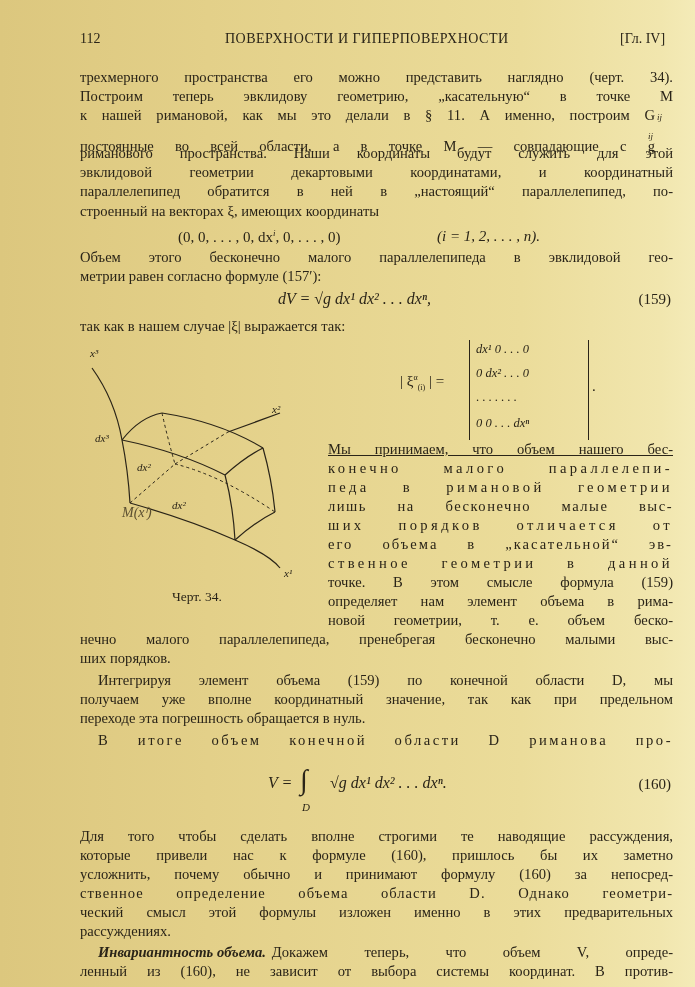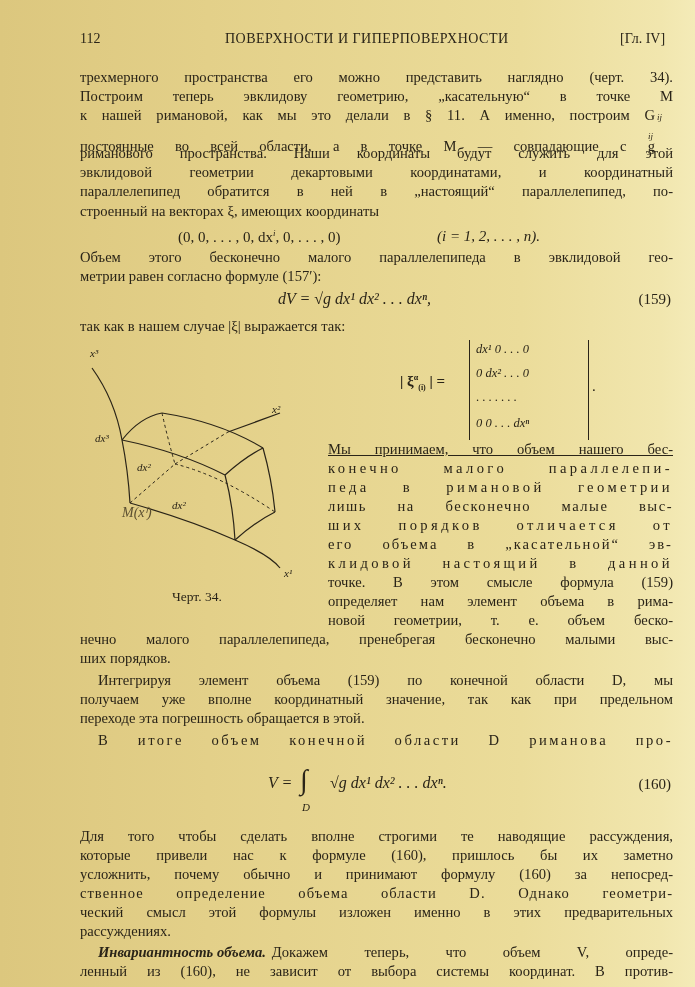--- a/index.html
+++ b/index.html
@@ -51,21 +51,21 @@
   <div class="eq it2" style="left:437px;top:228px;">(i = 1, 2, . . . , n).</div>
 
   <div class="line just" style="top:248px;">Объем этого бесконечно малого параллелепипеда в эвклидовой гео-</div>
   <div class="line" style="top:267px;width:auto;">метрии равен согласно формуле (157′):</div>
 
   <div class="eq it2" style="left:278px;top:290px;font-size:16px;">dV = √g dx¹ dx² . . . dxⁿ,</div>
   <div class="eqnum" style="top:291px;">(159)</div>
 
   <div class="line" style="top:317px;width:auto;">так как в нашем случае |ξ| выражается так:</div>
 
-  <div class="eq" style="left:400px;top:373px;font-size:15px;font-weight:bold;">
+  <div class="eq" style="left:400px;top:373px;font-size:15px;">
     <span>| ξ</span><sup style="font-size:8px;">α</sup><sub style="font-size:8px;">(i)</sub><span> | =</span>
   </div>
   <div class="mat" style="left:469px;top:340px;width:118px;height:100px;">
     <div class="r it2" style="top:2px;">dx¹   0   . . . 0</div>
     <div class="r it2" style="top:26px;">0   dx²  . . . 0</div>
     <div class="r" style="top:50px;"> .   .   .   .   .   .   .</div>
     <div class="r it2" style="top:76px;">0   0   . . . dxⁿ</div>
   </div>
   <div class="abs" style="left:592px;top:378px;font-size:15px;">.</div>
 
@@ -97,31 +97,31 @@
   <div class="abs it2" style="left:172px;top:499px;font-size:11px;">dx²</div>
   <div class="abs it2" style="left:122px;top:502px;font-size:14px;color:#5a4e30;">M(xⁱ)</div>
   <div class="abs cap" style="left:172px;top:589px;">Черт. 34.</div>
 
   <div class="line just" style="left:328px;width:345px;top:440px;text-decoration:underline;">Мы принимаем, что объем нашего бес-</div>
   <div class="line just spaced" style="left:328px;width:345px;top:459px;">конечно малого параллелепи-</div>
   <div class="line just sp" style="left:328px;width:345px;top:497px;letter-spacing:1.5px;">лишь на бесконечно малые выс-</div>
   <div class="line just spaced" style="left:328px;width:345px;top:478px;">педа в римановой геометрии</div>
   <div class="line just spaced" style="left:328px;width:345px;top:516px;">ших порядков отличается от</div>
   <div class="line just" style="left:328px;width:345px;top:535px;letter-spacing:2px;">его объема в „касательной“ эв-</div>
-  <div class="line just spaced" style="left:328px;width:345px;top:554px;">клидовой настоящий в данной</div>
+  <div class="line just spaced" style="left:328px;width:345px;top:554px;">ственное геометрии в данной</div>
   <div class="line just" style="left:328px;width:345px;top:573px;">точке. В этом смысле формула (159)</div>
   <div class="line just" style="left:328px;width:345px;top:592px;">определяет нам элемент объема в рима-</div>
   <div class="line just" style="left:328px;width:345px;top:611px;">новой геометрии, т. е. объем беско-</div>
 
   <div class="line just" style="top:630px;">нечно малого параллелепипеда, пренебрегая бесконечно малыми выс-</div>
   <div class="line" style="top:649px;width:auto;">ших порядков.</div>
 
   <div class="line just" style="left:98px;width:575px;top:671px;">Интегрируя элемент объема (159) по конечной области D, мы</div>
   <div class="line just" style="top:690px;">получаем уже вполне координатный значение, так как при предельном</div>
-  <div class="line" style="top:709px;width:auto;">переходе эта погрешность обращается в этой.</div>
+  <div class="line" style="top:709px;width:auto;">переходе эта погрешность обращается в нуль.</div>
 
   <div class="line just" style="left:98px;width:575px;top:731px;letter-spacing:2.5px;">В итоге объем конечной области D риманова про-</div>
 
   <div class="eq it2" style="left:268px;top:774px;font-size:16px;">V =</div>
   <div class="eq" style="left:300px;top:766px;font-size:28px;font-style:italic;line-height:28px;">∫</div>
   <div class="eq it2" style="left:302px;top:801px;font-size:11px;">D</div>
   <div class="eq it2" style="left:330px;top:774px;font-size:16px;">√g dx¹ dx² . . . dxⁿ.</div>
   <div class="eqnum" style="top:776px;">(160)</div>
 
   <div class="line just" style="top:827px;">Для того чтобы сделать вполне строгими те наводящие рассуждения,</div>

